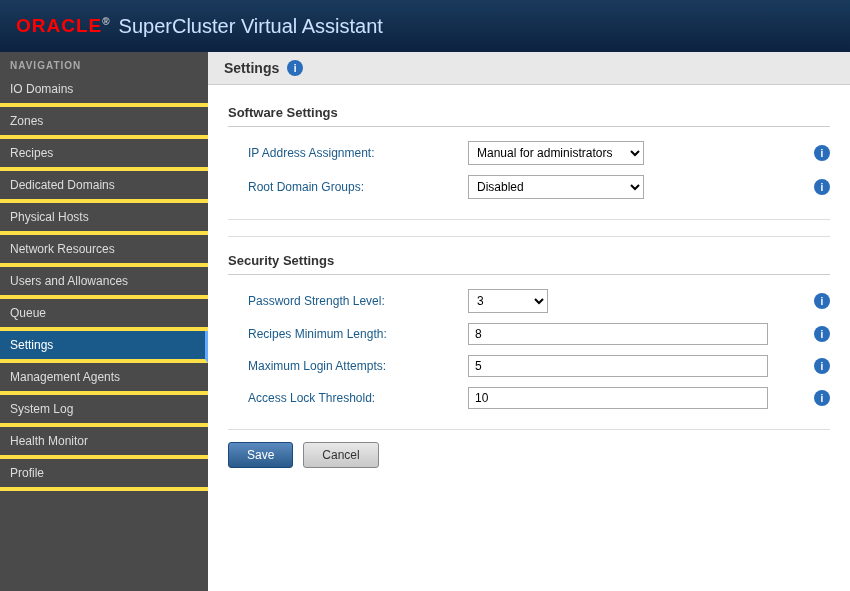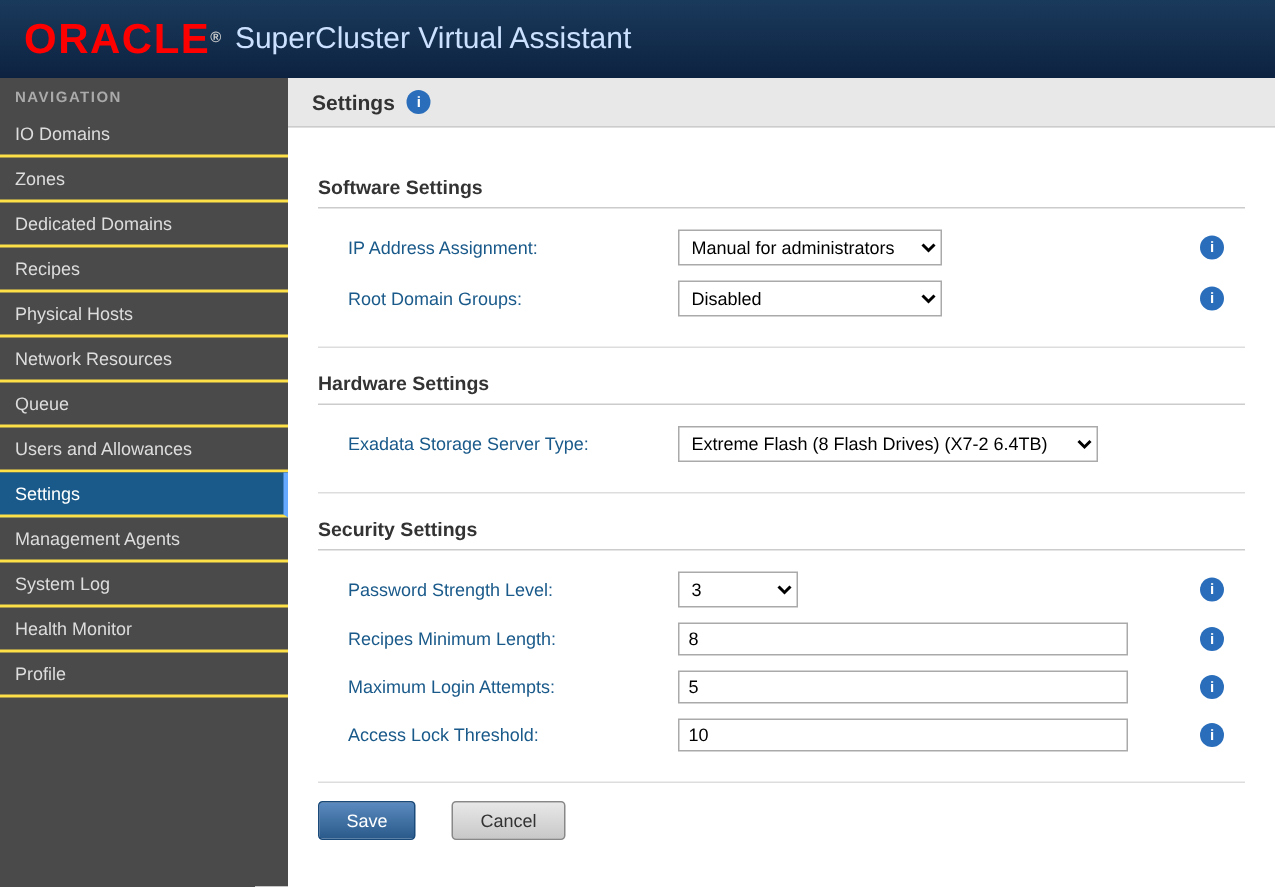--- a/index.html
+++ b/index.html
@@ -15,21 +15,21 @@
     }
     .header-logo {
       color: #fff;
       font-size: 18px;
       font-weight: bold;
       letter-spacing: 1px;
     }
     .header-logo span.oracle-text {
       color: #f00;
       font-weight: bold;
-      font-size: 28px;
+      font-size: 19px;
     }
     .header-logo span.reg {
       font-size: 10px;
       vertical-align: super;
       color: #ccc;
     }
     .header-title {
       color: #cce0ff;
       font-size: 20px;
       margin-left: 8px;
@@ -37,40 +37,40 @@
     }
 
     
     .layout {
       display: flex;
       height: 539px;
     }
 
     
     .sidebar {
-      width: 192px;
+      width: 208px;
       background: #4a4a4a;
       flex-shrink: 0;
       overflow-y: auto;
     }
     .sidebar-nav-label {
       color: #aaa;
       font-size: 10px;
       font-weight: bold;
       padding: 8px 10px 4px 10px;
       letter-spacing: 1px;
     }
     .sidebar-item {
       display: block;
       padding: 7px 10px;
       color: #ddd;
       text-decoration: none;
       font-size: 12px;
       cursor: pointer;
-      border-bottom: 2px solid #fde047;
+      border-bottom: 4px solid #fde047;
     }
     .sidebar-item.active {
       background: #1a5a8a;
       color: #fff;
       border-right: 3px solid #66aaff;
     }
 
     
     .main-content {
       flex: 1;
@@ -102,21 +102,21 @@
       color: #fff;
       border-radius: 50%;
       font-size: 10px;
       font-weight: bold;
       cursor: pointer;
       flex-shrink: 0;
     }
 
     
     .content-body {
-      padding: 32px 20px;
+      padding: 20px 20px;
     }
 
     .section-title {
       font-size: 13px;
       font-weight: bold;
       color: #333;
       padding-bottom: 6px;
       border-bottom: 1px solid #ccc;
       margin-bottom: 14px;
     }
@@ -170,21 +170,21 @@
     
     .section-divider {
       border: none;
       border-top: 1px solid #ddd;
       margin: 16px 0;
     }
 
     
     .button-row {
       display: flex;
-      gap: 24px;
+      gap: 10px;
       padding: 12px 0 0 0;
       border-top: 1px solid #ddd;
       margin-top: 8px;
     }
     .btn {
       padding: 5px 18px;
       font-size: 12px;
       cursor: pointer;
       border: 1px solid #888;
       border-radius: 3px;
@@ -208,26 +208,26 @@
   </div>
   <div class="header-title">SuperCluster Virtual Assistant</div>
 </div>
 
 <div class="layout">
 
   <nav class="sidebar">
     <div class="sidebar-nav-label">NAVIGATION</div>
     <div class="sidebar-item">IO Domains</div>
     <div class="sidebar-item">Zones</div>
+    <div class="sidebar-item">Recipes</div>
     <div class="sidebar-item">Dedicated Domains</div>
-    <div class="sidebar-item">Recipes</div>
     <div class="sidebar-item">Physical Hosts</div>
     <div class="sidebar-item">Network Resources</div>
+    <div class="sidebar-item">Users and Allowances</div>
     <div class="sidebar-item">Queue</div>
-    <div class="sidebar-item">Users and Allowances</div>
     <div class="sidebar-item active">Settings</div>
     <div class="sidebar-item">Management Agents</div>
     <div class="sidebar-item">System Log</div>
     <div class="sidebar-item">Health Monitor</div>
     <div class="sidebar-item">Profile</div>
   </nav>
 
   <div class="main-content">
 
     <div class="settings-header">
@@ -260,32 +260,20 @@
             </select>
           </div>
           <div class="form-info">
             <span class="info-icon">i</span>
           </div>
         </div>
       </div>
 
       <hr class="section-divider">
 
-      <div class="form-section">
-        <div class="section-title">Hardware Settings</div>
-
-        <div class="form-row">
-          <div class="form-label">Exadata Storage Server Type:</div>
-          <div class="form-control">
-            <select class="form-select" style="width:280px;">
-              <option>Extreme Flash (8 Flash Drives) (X7-2 6.4TB)</option>
-            </select>
-          </div>
-        </div>
-      </div>
 
       <hr class="section-divider">
 
       <div class="form-section">
         <div class="section-title">Security Settings</div>
 
         <div class="form-row">
           <div class="form-label">Password Strength Level:</div>
           <div class="form-control">
             <select class="form-select-sm">

